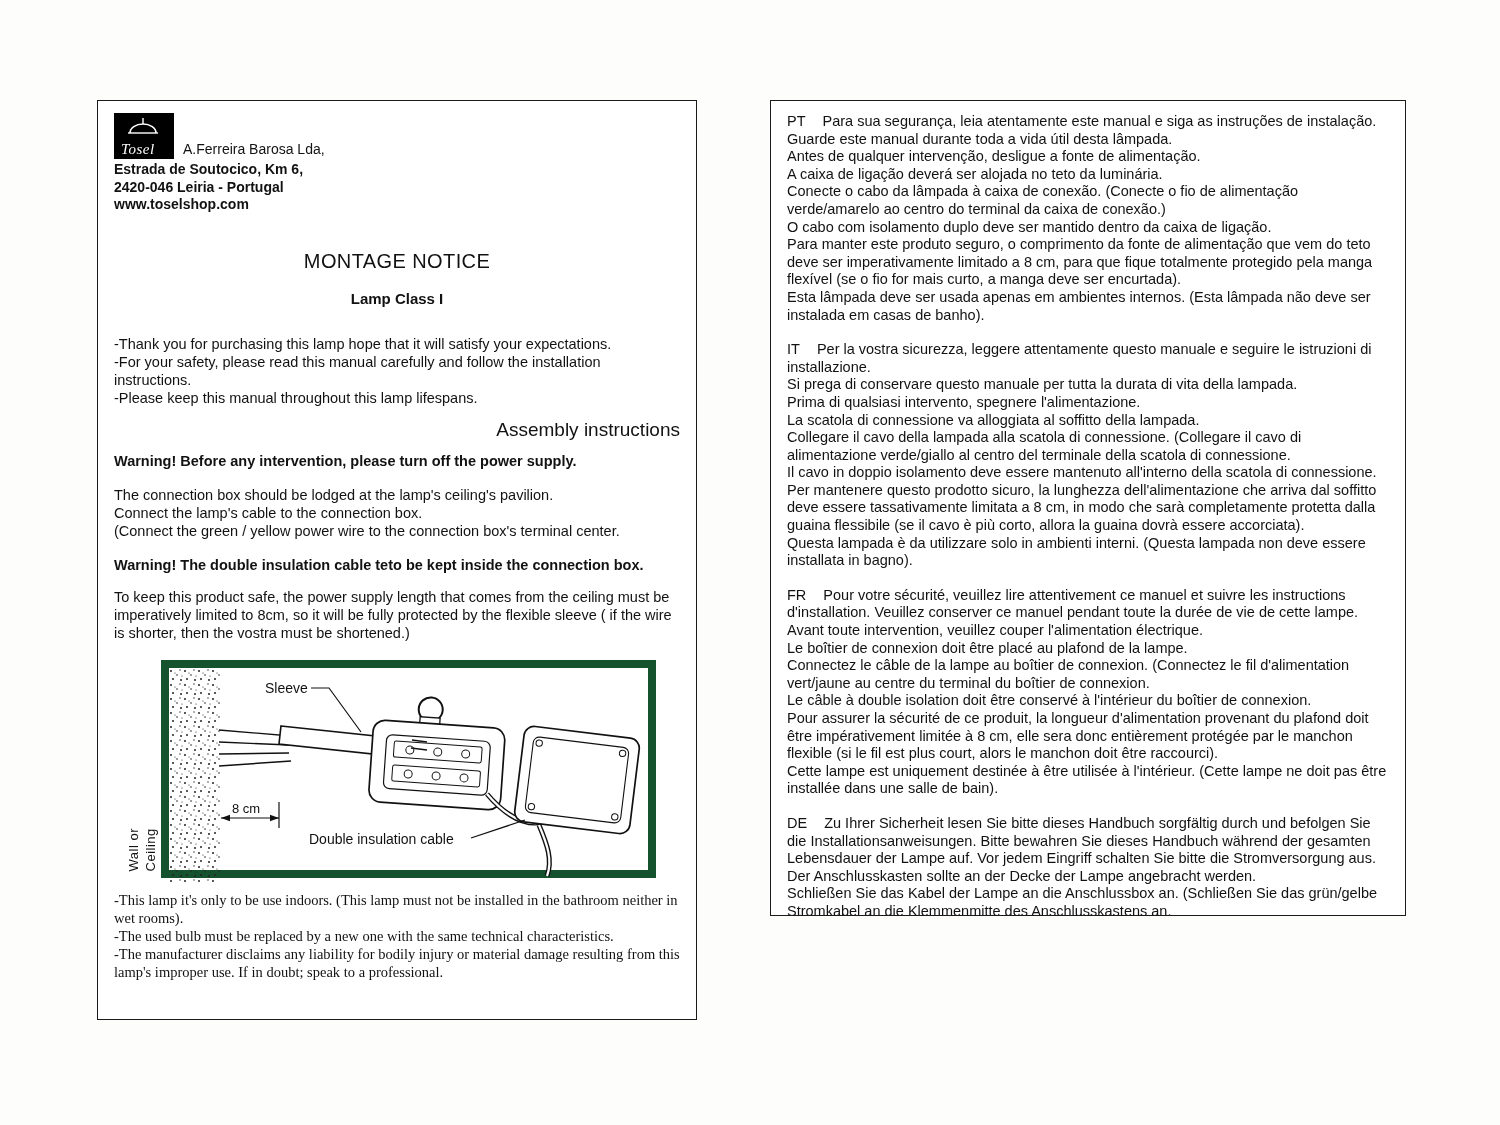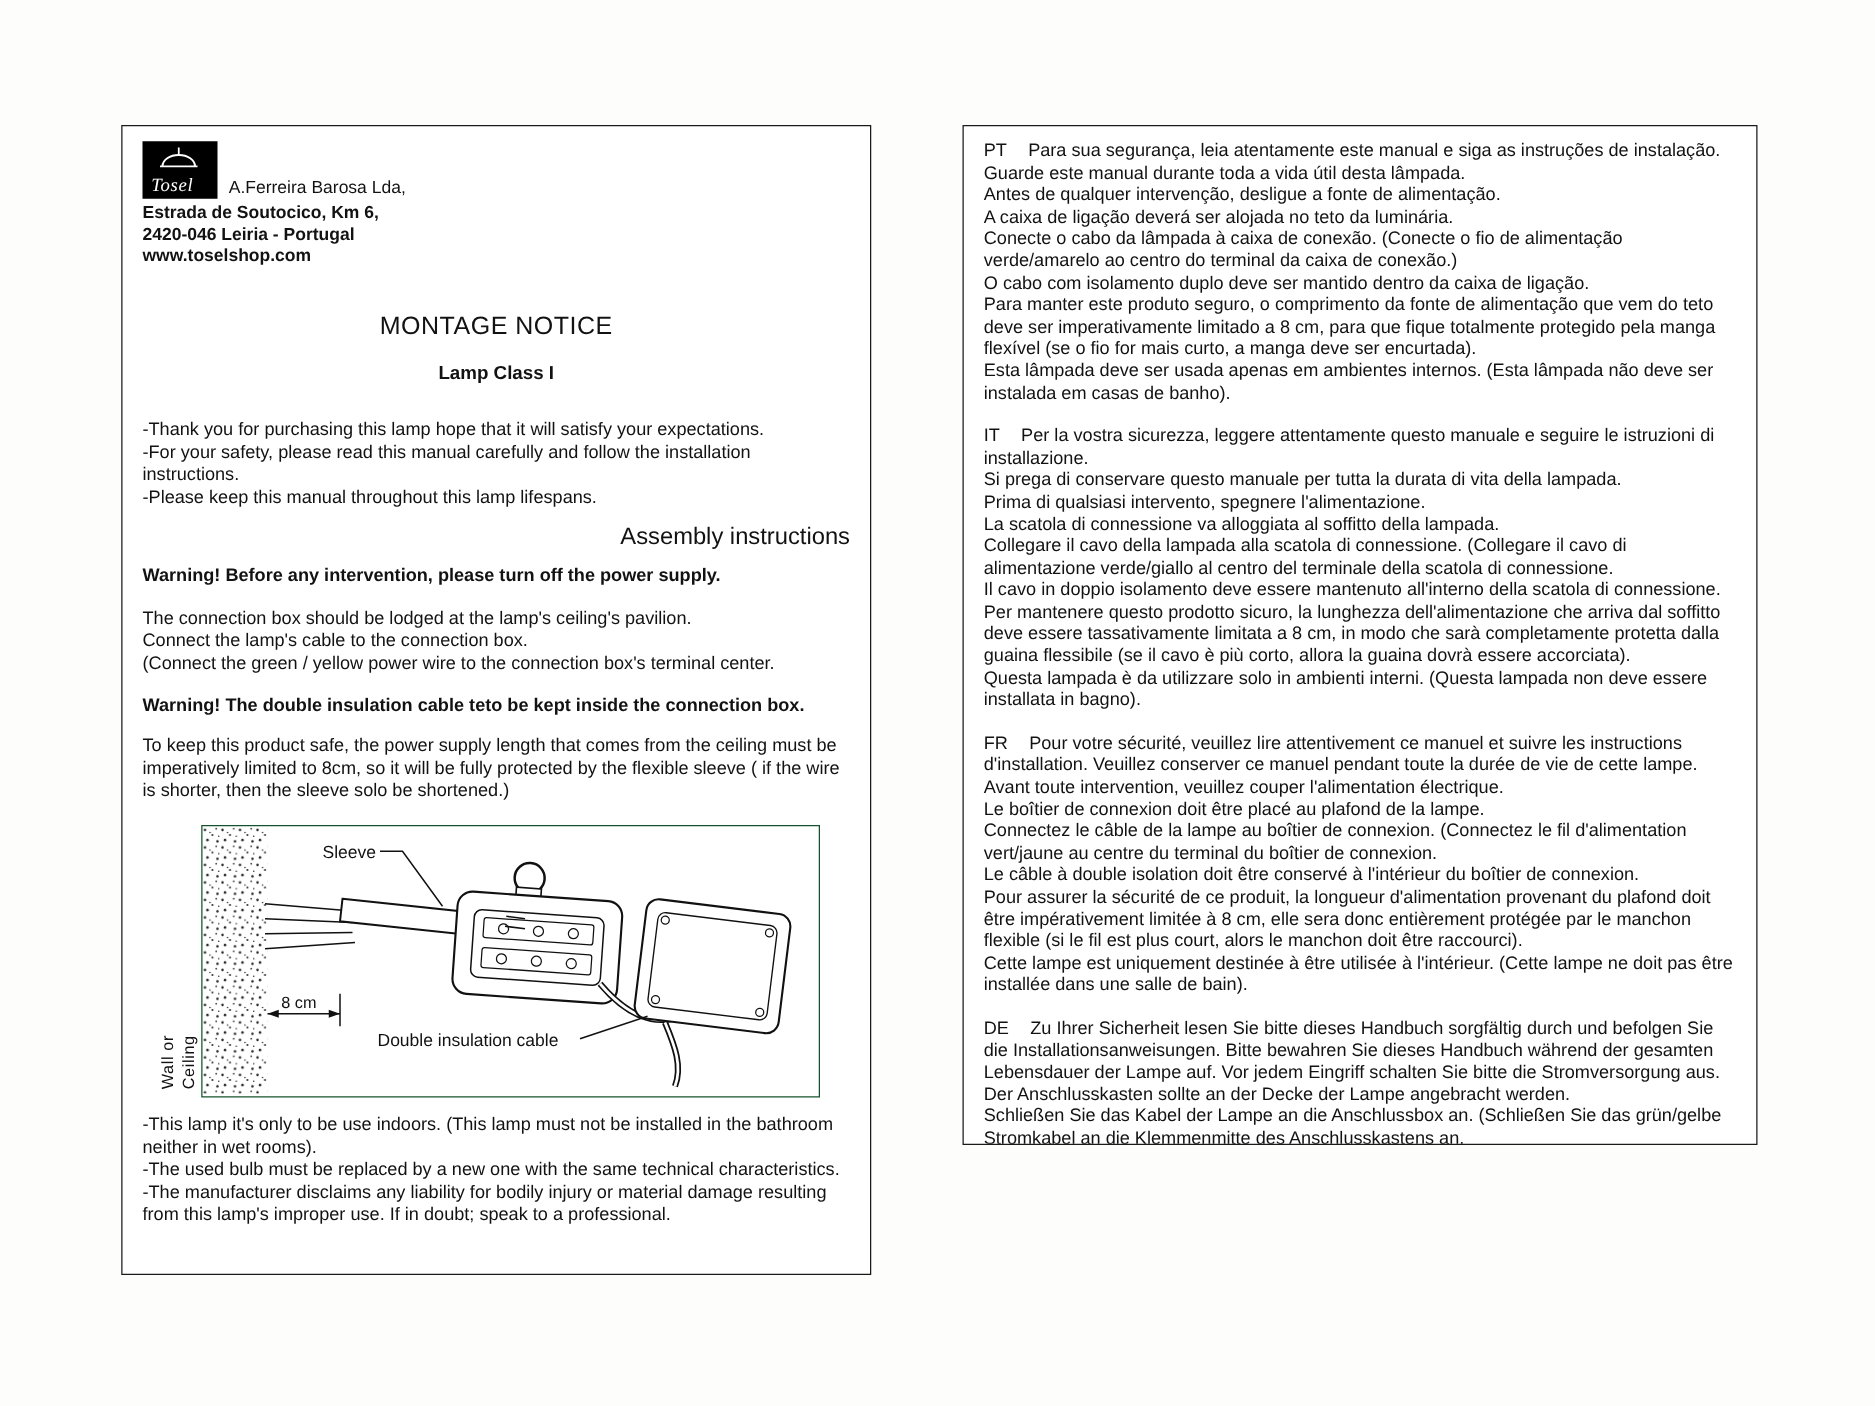--- a/index.html
+++ b/index.html
@@ -42,31 +42,31 @@
   .intro { margin-top: 28px; }
   .h2 { text-align: right; font-size: 19px; margin-top: 12px; }
   .warning { font-weight: bold; font-size: 14.5px; line-height: 18px; margin-top: 11px; }
   .connection { margin-top: 16px; }
   .warning-2 { margin-top: 16px; }
   .keepsafe { margin-top: 14px; white-space: normal; }
 
   .diagram-wrap { position: relative; margin-top: 18px; padding-left: 47px; height: 218px; }
   .diagram-box {
     width: 495px; height: 218px;
-    border: 1px solid #14532d; background: #fff;
+    border: 8px solid #14532d; background: #fff;
   }
   .wall-label {
     position: absolute; left: 12px; bottom: 6px;
     writing-mode: vertical-rl; transform: rotate(180deg);
     white-space: pre-line; font-size: 13px; line-height: 1.3; letter-spacing: 0.5px;
   }
   .diagram-box svg text { font-family: "Liberation Sans", sans-serif; fill: #111; }
 
   .safety-h { text-align: center; font-size: 19px; margin-top: 16px; }
-  .safety { margin-top: 13px; white-space: pre-line; }
+  .safety { margin-top: 13px; white-space: pre-line; font-family: Liberation Serif, serif; }
 
   
   .lang-block { font-size: 14.5px; line-height: 17.6px; margin: 0 0 17px 0; }
   .lang-block:last-child { margin-bottom: 0; }
   .lang-code { margin-right: 17px; }
   .lang-text { white-space: pre-line; }
 </style>
 </head>
 <body>
 
@@ -96,21 +96,21 @@
 
   <div class="h2">Assembly instructions</div>
   <div class="warning">Warning! Before any intervention, please turn off the power supply.</div>
 
   <div class="block connection">The connection box should be lodged at the lamp's ceiling's pavilion.
 Connect the lamp's cable to the connection box.
 (Connect the green / yellow power wire to the connection box's terminal center.</div>
 
   <div class="warning warning-2">Warning! The double insulation cable teto be kept inside the connection box.</div>
 
-  <div class="block keepsafe">To keep this product safe, the power supply length that comes from the ceiling must be imperatively limited to 8cm, so it will be fully protected by the flexible sleeve ( if the wire is shorter, then the sleeve solo be shortened.)</div>
+  <div class="block keepsafe">To keep this product safe, the power supply length that comes from the ceiling must be imperatively limited to 8cm, so it will be fully protected by the flexible sleeve ( if the wire is shorter, then the vostra must be shortened.)</div>
 
   <div class="diagram-wrap">
     <div class="wall-label">Wall or
 Ceiling</div>
     <div class="diagram-box">
       <svg width="491" height="214" viewBox="0 0 491 214">
         <defs>
           <pattern id="speckle" width="14" height="14" patternUnits="userSpaceOnUse">
             <circle cx="2" cy="3" r="1" fill="#222"></circle>
             <circle cx="8" cy="7" r="0.8" fill="#222"></circle>

